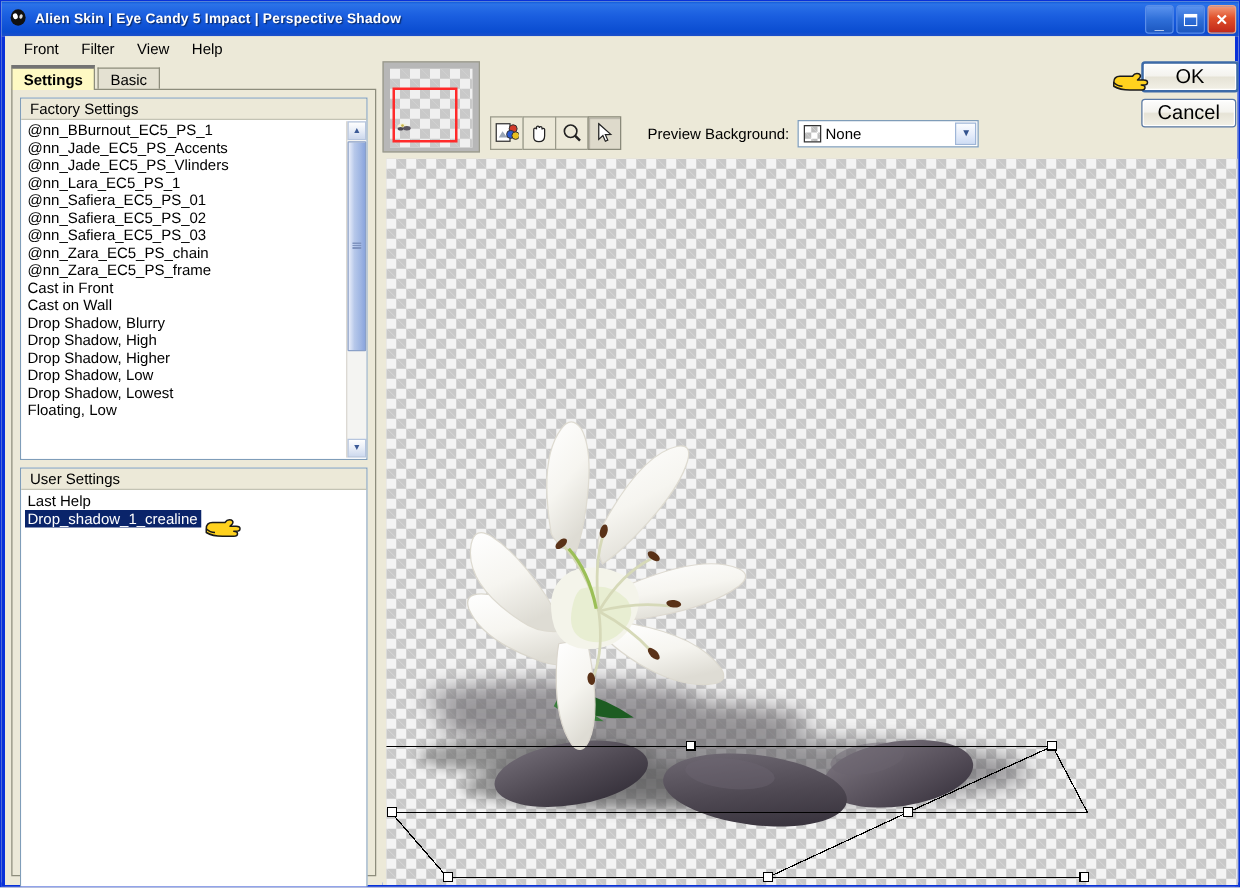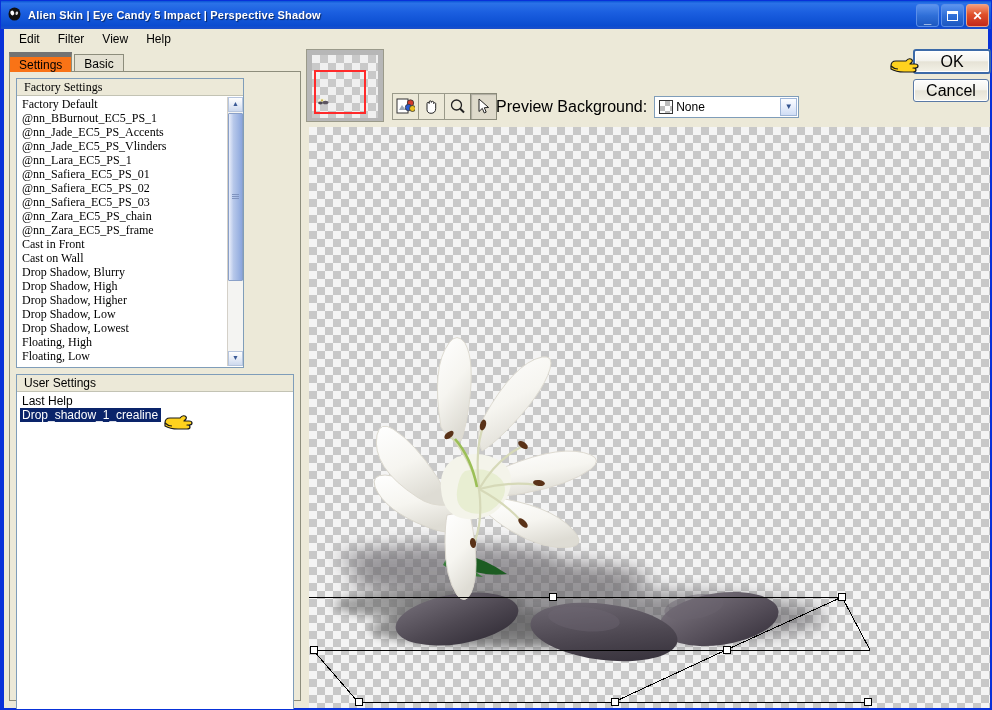--- a/index.html
+++ b/index.html
@@ -38,21 +38,21 @@
   .leftedge{position:absolute;left:0;top:28px;width:3px;height:681px;background:#0831d9;}
   .rightedge{position:absolute;right:0;top:28px;width:3px;height:681px;background:#0831d9;}
   .botedge{position:absolute;left:0;bottom:0;width:992px;height:3px;background:#0831d9;}
 
   
   .leftpanel{position:absolute;left:3px;top:48px;width:302px;height:659px;background:#ece9d8;}
   .tabs{position:absolute;left:5px;top:3px;height:20px;display:flex;align-items:flex-end;}
   .tab{height:18px;padding:1px 9px 0 9px;font-size:12px;box-sizing:border-box;
        background:#ece9d8;border:1px solid #8d8d7c;border-bottom:none;
        display:flex;align-items:center;position:relative;cursor:default;}
-  .tab.active{border-top:5px solid #737373;height:20px;background:#f97316;z-index:3;font-weight:normal;}
+  .tab.active{border-top:3px solid #737373;height:20px;background:#fef9c3;z-index:3;font-weight:bold;}
   .tab.inactive{background:#e4e1d2;margin-left:2px;margin-bottom:0;}
 
   .tabbody{position:absolute;left:5px;top:22px;width:292px;height:630px;
            background:#ece9d8;border:1px solid #8d8d7c;box-sizing:border-box;}
 
   .group{position:absolute;background:#fff;border:1px solid #7f9db9;box-sizing:border-box;}
   .group-header{height:17px;background:#ece9d8;border-bottom:1px solid #c3c3b4;
                 font-size:12px;padding:1px 0 0 7px;box-sizing:border-box;color:#000;}
   .listwrap{position:absolute;left:0;right:0;top:17px;bottom:0;overflow:hidden;background:#fff;}
   .list{padding:1px 0 0 3px;}
@@ -98,21 +98,21 @@
   .msg-ico{width:15px;height:12px;margin:0 6px 0 6px;border:1px solid #4a4a4a;background:#fff;position:relative;flex:none;}
   .msg-ico:before{content:"";position:absolute;left:2px;top:2px;width:8px;height:1px;background:#3b63b5;
     box-shadow:0 3px 0 #3b63b5,0 5px 0 #3b63b5;}
   .msg-ico:after{content:"";position:absolute;right:1px;top:1px;width:3px;height:3px;background:#d33;}
   .msg-link{font-size:12px;color:#000;text-decoration:underline;cursor:pointer;}
 
   .toolrow{position:absolute;left:86px;top:44px;height:27px;display:flex;align-items:center;}
   .toolbtn{width:27px;height:27px;border:1px solid #9a9a8a;background:#ece9d8;box-sizing:border-box;
     display:flex;align-items:center;justify-content:center;margin-right:-1px;cursor:default;position:relative;}
   .toolbtn.active{background:#dedacb;border:1px solid #8a8a7a;box-shadow:inset 1px 1px 1px rgba(0,0,0,.22);}
-  .pb-label{font-size:16px;color:#000;}
+  .pb-label{margin-left:22px;font-size:12px;color:#000;}
   .combo{margin-left:7px;width:145px;height:22px;border:1px solid #7f9db9;background:#fff;
     display:flex;align-items:center;box-sizing:border-box;position:relative;cursor:default;}
   .combo-sw{width:14px;height:14px;margin-left:4px;border:1px solid #333;box-sizing:border-box;
      background-image:linear-gradient(45deg,#bdbdbd 25%,transparent 25%,transparent 75%,#bdbdbd 75%),
                       linear-gradient(45deg,#bdbdbd 25%,transparent 25%,transparent 75%,#bdbdbd 75%);
      background-size:10px 10px;background-position:0 0,5px 5px;background-color:#fff;flex:none;}
   .combo-txt{margin-left:3px;font-size:12px;}
   .combo-arrow{position:absolute;right:1px;top:1px;width:17px;height:18px;
      background:linear-gradient(180deg,#fbfdff,#e7eefb 50%,#cfddf5);
      border:1px solid #9fb6d8;box-sizing:border-box;display:flex;align-items:center;justify-content:center;}
@@ -163,21 +163,21 @@
             </svg>
         </span>
       </div>
       <div class="tb-btn tb-close">
         <span class="glyph" style="font-size:12px;">✕</span>
       </div>
     </div>
   </div>
 
   <div class="menubar">
-    <div class="menu-item">Edit</div>
+    <div class="menu-item">Front</div>
     <div class="menu-item">Filter</div>
     <div class="menu-item">View</div>
     <div class="menu-item">Help</div>
   </div>
 
   <div class="leftedge"></div>
   <div class="rightedge"></div>
   <div class="botedge"></div>
 
   <div class="leftpanel">
@@ -186,42 +186,40 @@
       <div class="tab active">
         <span>Settings</span>
       </div>
       <div class="tab inactive">
         <span>Basic</span>
       </div>
     </div>
 
     <div class="tabbody">
 
-      <div class="group" style="left:6px;top:6px;width:228px;height:290px;font-family:Liberation Serif, serif;">
+      <div class="group" style="left:6px;top:6px;width:278px;height:290px;">
         <div class="group-header">Factory Settings</div>
         <div class="listwrap">
           <div class="list" id="factory-list">
-              <div class="li">Factory Default</div>
               <div class="li">@nn_BBurnout_EC5_PS_1</div>
               <div class="li">@nn_Jade_EC5_PS_Accents</div>
               <div class="li">@nn_Jade_EC5_PS_Vlinders</div>
               <div class="li">@nn_Lara_EC5_PS_1</div>
               <div class="li">@nn_Safiera_EC5_PS_01</div>
               <div class="li">@nn_Safiera_EC5_PS_02</div>
               <div class="li">@nn_Safiera_EC5_PS_03</div>
               <div class="li">@nn_Zara_EC5_PS_chain</div>
               <div class="li">@nn_Zara_EC5_PS_frame</div>
               <div class="li">Cast in Front</div>
               <div class="li">Cast on Wall</div>
               <div class="li">Drop Shadow, Blurry</div>
               <div class="li">Drop Shadow, High</div>
               <div class="li">Drop Shadow, Higher</div>
               <div class="li">Drop Shadow, Low</div>
               <div class="li">Drop Shadow, Lowest</div>
-              <div class="li">Floating, High</div>
               <div class="li">Floating, Low</div>
             </div>
         </div>
         <div class="sbar">
           <div class="sb-arrow">
               <span>▲</span>
             </div>
           <div class="sb-track">
             <div class="sb-thumb" style="top:1px;height:168px;">
                 <div class="grip"></div>

